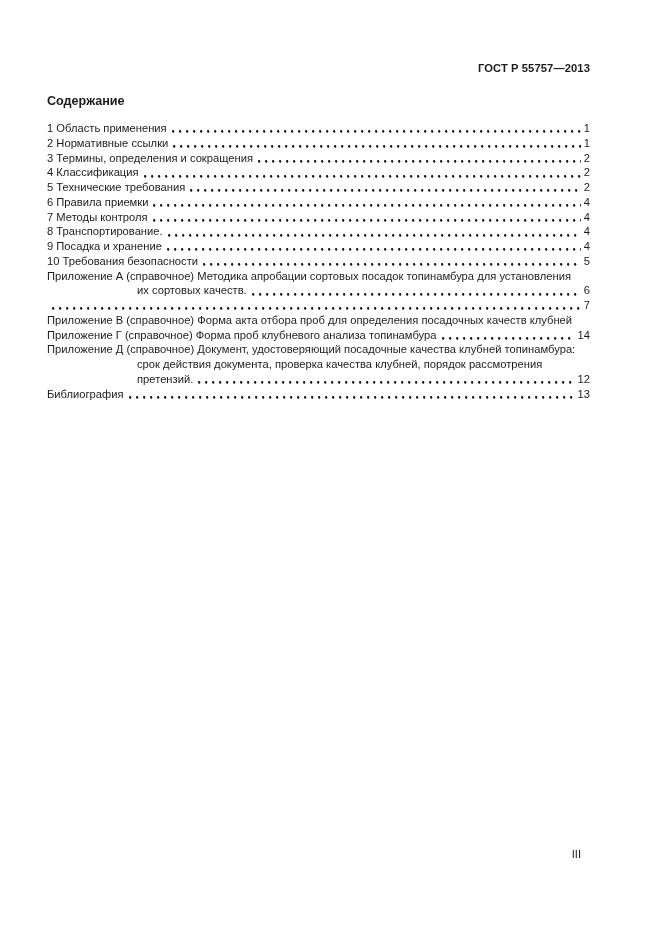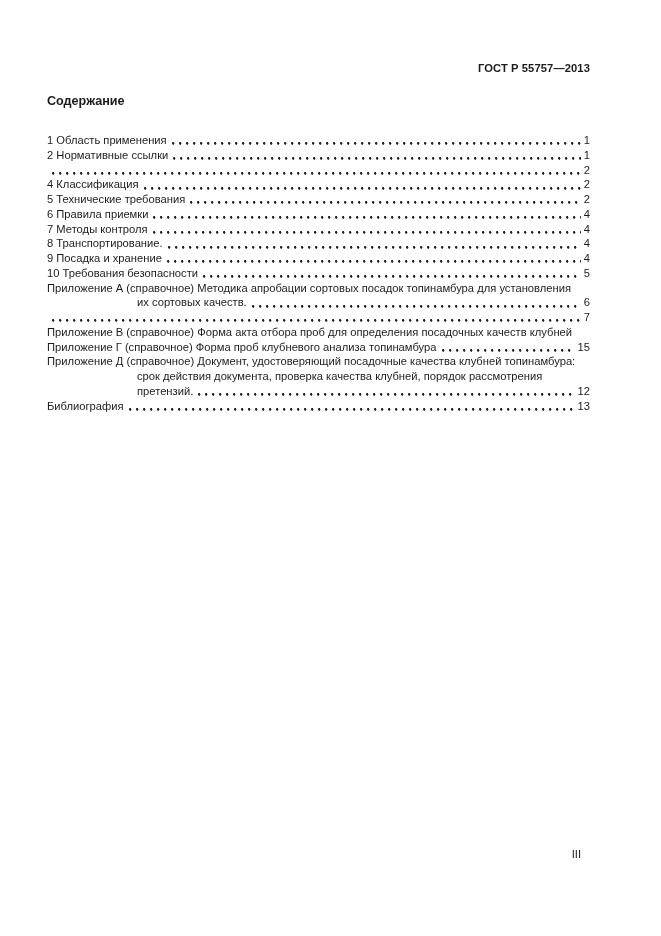--- a/index.html
+++ b/index.html
@@ -29,21 +29,21 @@
     position: absolute;
     top: 94px;
     left: 47px;
     right: 71px;
     text-align: left;
     font-size: 12.6px;
     font-weight: bold;
   }
   .toc {
     position: absolute;
-    top: 133px;
+    top: 121px;
     left: 47px;
     right: 71px;
     font-size: 11.2px;
   }
   .toc-line {
     display: flex;
     align-items: baseline;
     line-height: 14.75px;
     height: 14.75px;
     white-space: nowrap;
@@ -101,20 +101,21 @@
       <span class="toc-page">1</span>
     </div>
 
     <div class="toc-line">
       <span class="toc-text">2  Нормативные ссылки</span>
       <span class="leader"></span>
       <span class="toc-page">1</span>
     </div>
 
     <div class="toc-line">
+      <span class="toc-text">3  Термины, определения и сокращения</span>
       <span class="leader"></span>
       <span class="toc-page">2</span>
     </div>
 
     <div class="toc-line">
       <span class="toc-text">4  Классификация</span>
       <span class="leader"></span>
       <span class="toc-page">2</span>
     </div>
 
@@ -172,21 +173,21 @@
 
     <div class="toc-line no-page">
       <span class="toc-text">Приложение  В  (справочное) Форма акта отбора проб для определения посадочных качеств клубней</span>
 
     </div>
 
 
     <div class="toc-line">
       <span class="toc-text">Приложение  Г  (справочное) Форма проб клубневого анализа топинамбура</span>
       <span class="leader"></span>
-      <span class="toc-page">15</span>
+      <span class="toc-page">14</span>
     </div>
 
     <div class="toc-line no-page">
       <span class="toc-text">Приложение  Д  (справочное) Документ, удостоверяющий посадочные качества клубней топинамбура:</span>
 
     </div>
 
     <div class="toc-line no-page indent">
       <span class="toc-text">срок действия документа, проверка качества клубней, порядок рассмотрения</span>
 

